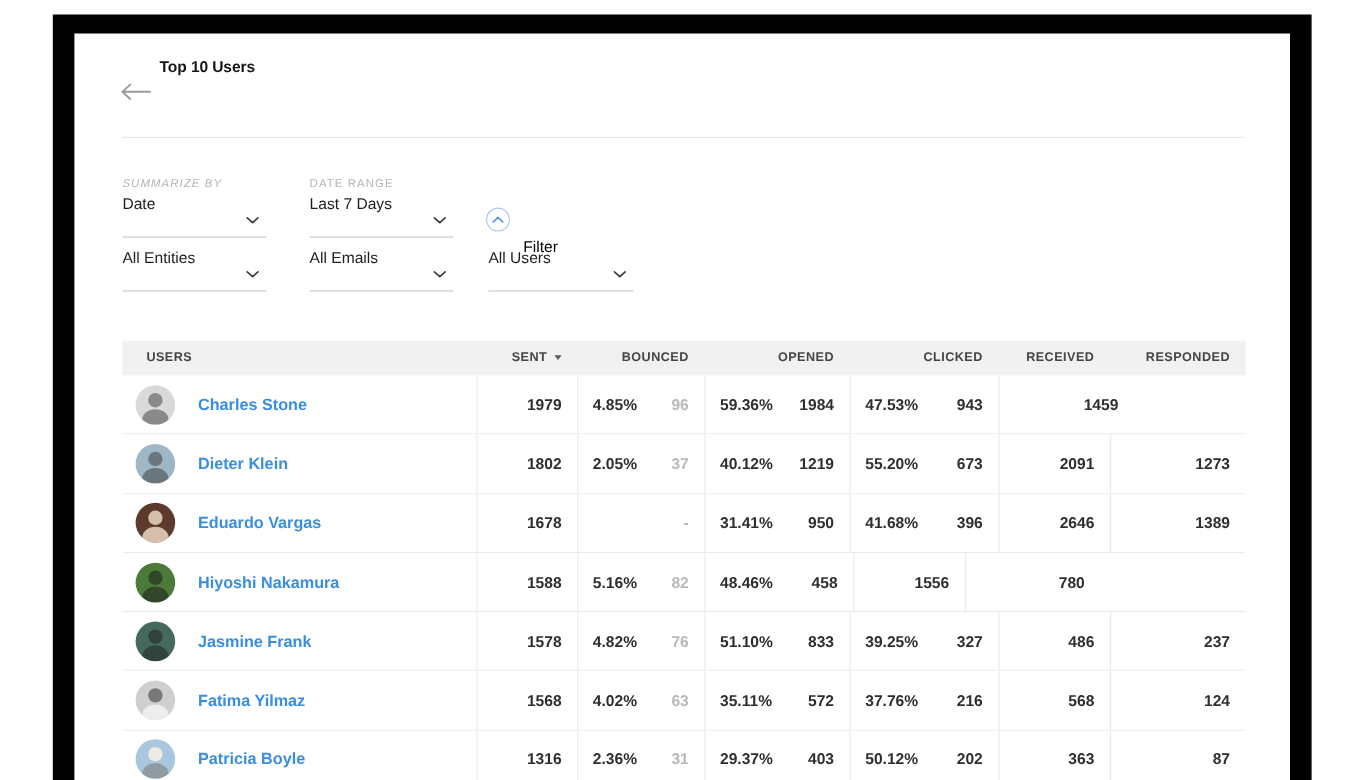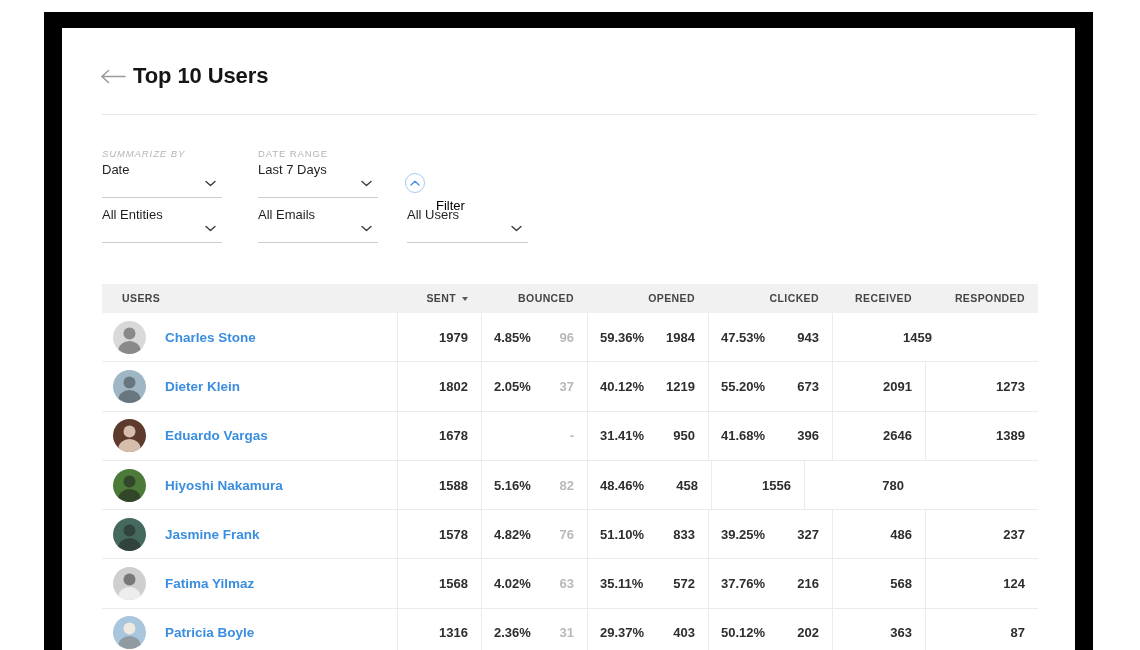--- a/index.html
+++ b/index.html
@@ -10,21 +10,21 @@
     -webkit-font-smoothing:antialiased;
   }
   
   .frame{
     position:absolute;left:44px;top:12px;width:1049px;height:680px;
     box-sizing:border-box;border:18px solid #000;border-top-width:16px;
     background:#fff;
   }
   
   .back-arrow{position:absolute;left:100px;top:69px;width:26px;height:15px;cursor:pointer;}
-  .page-title{position:absolute;left:133px;top:63px;font-size:22px;font-weight:bold;color:#151515;letter-spacing:-0.1px;}
+  .page-title{position:absolute;left:133px;top:48px;font-size:13px;font-weight:bold;color:#151515;letter-spacing:-0.1px;}
   .title-divider{position:absolute;left:102px;top:114px;width:935px;height:1px;background:#e8e8e8;}
   
   .filter-label{position:absolute;font-size:9.5px;color:#b4b4b4;letter-spacing:0.9px;}
   .dd{
     position:absolute;width:120px;height:24px;border-bottom:1px solid #ccc;
     font-size:13px;color:#1f1f1f;cursor:pointer;
   }
   .dd .dd-value{position:absolute;left:0;bottom:20px;}
   .dd .chev{position:absolute;right:6px;bottom:7px;}
   .filter-toggle{position:absolute;left:405px;top:172px;height:22px;display:flex;align-items:center;cursor:pointer;}

